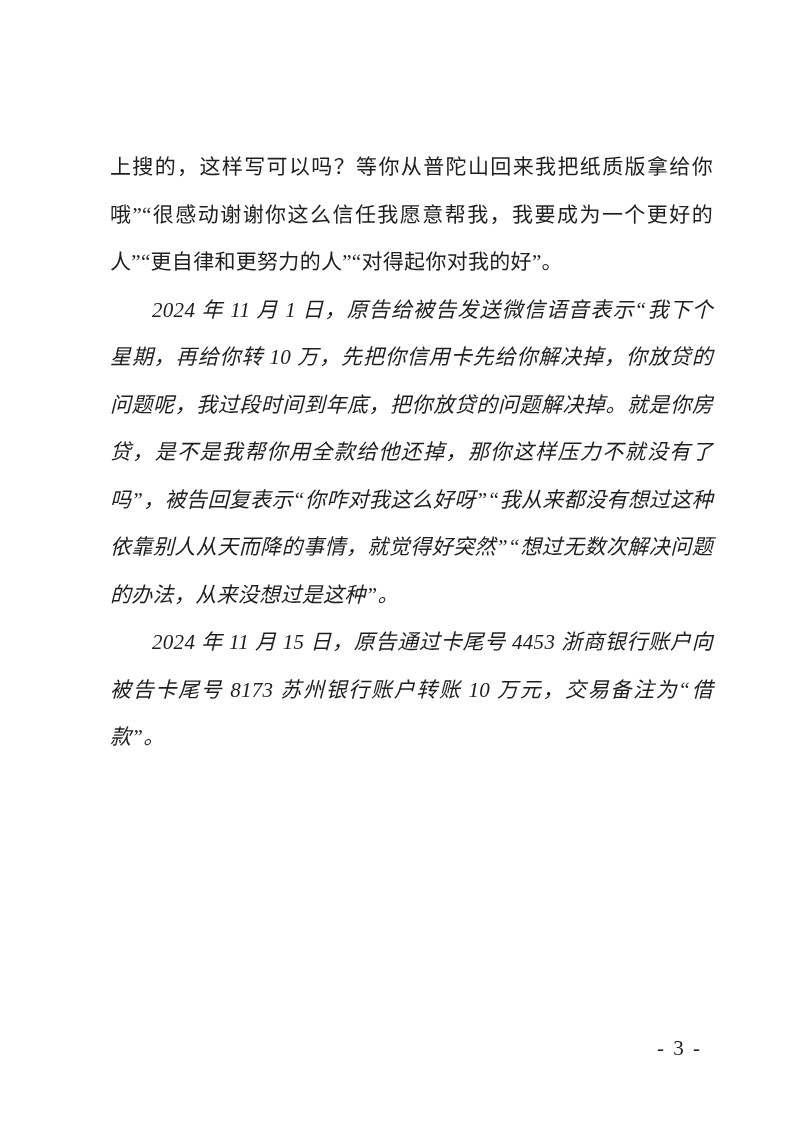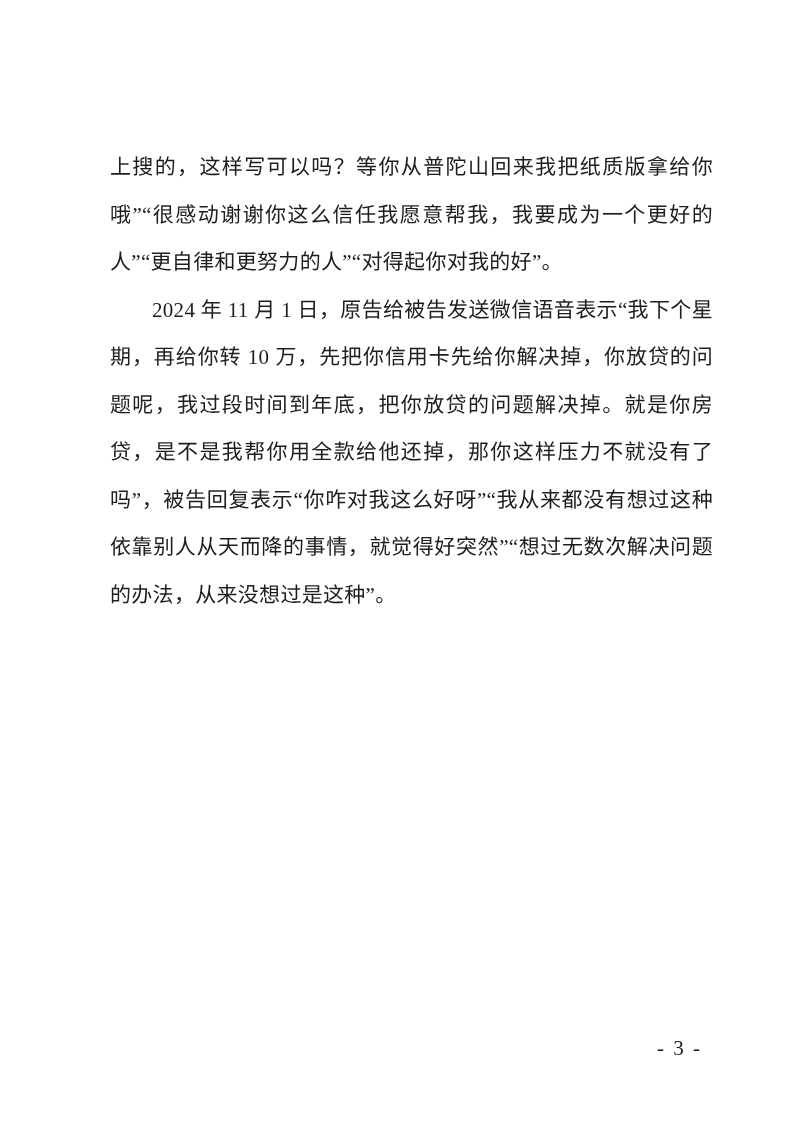--- a/index.html
+++ b/index.html
@@ -27,34 +27,36 @@
     letter-spacing: 0.3px;
     text-align: justify;
     text-justify: inter-ideograph;
   }
   .para {
     margin: 0;
     padding: 0;
   }
   .para.indent {
     text-indent: 2em;
+    font-style: italic;
   }
   .page-footer {
     position: absolute;
     top: 1036px;
     right: 98px;
     font-size: 21px;
     line-height: 24px;
     letter-spacing: 2px;
     color: #222222;
   }
 </style>
 </head>
 <body>
 
 <div class="page">
   <div class="doc-body">
     <p class="para">上搜的，这样写可以吗？等你从普陀山回来我把纸质版拿给你哦”“很感动谢谢你这么信任我愿意帮我，我要成为一个更好的人”“更自律和更努力的人”“对得起你对我的好”。</p>
     <p class="para indent">2024 年 11 月 1 日，原告给被告发送微信语音表示“我下个星期，再给你转 10 万，先把你信用卡先给你解决掉，你放贷的问题呢，我过段时间到年底，把你放贷的问题解决掉。就是你房贷，是不是我帮你用全款给他还掉，那你这样压力不就没有了吗”，被告回复表示“你咋对我这么好呀”“我从来都没有想过这种依靠别人从天而降的事情，就觉得好突然”“想过无数次解决问题的办法，从来没想过是这种”。</p>
+    <p class="para indent">2024 年 11 月 15 日，原告通过卡尾号 4453 浙商银行账户向被告卡尾号 8173 苏州银行账户转账 10 万元，交易备注为“借款”。</p>
   </div>
 
   <div class="page-footer">- 3 -</div>
 </div>
 
 </body></html>

